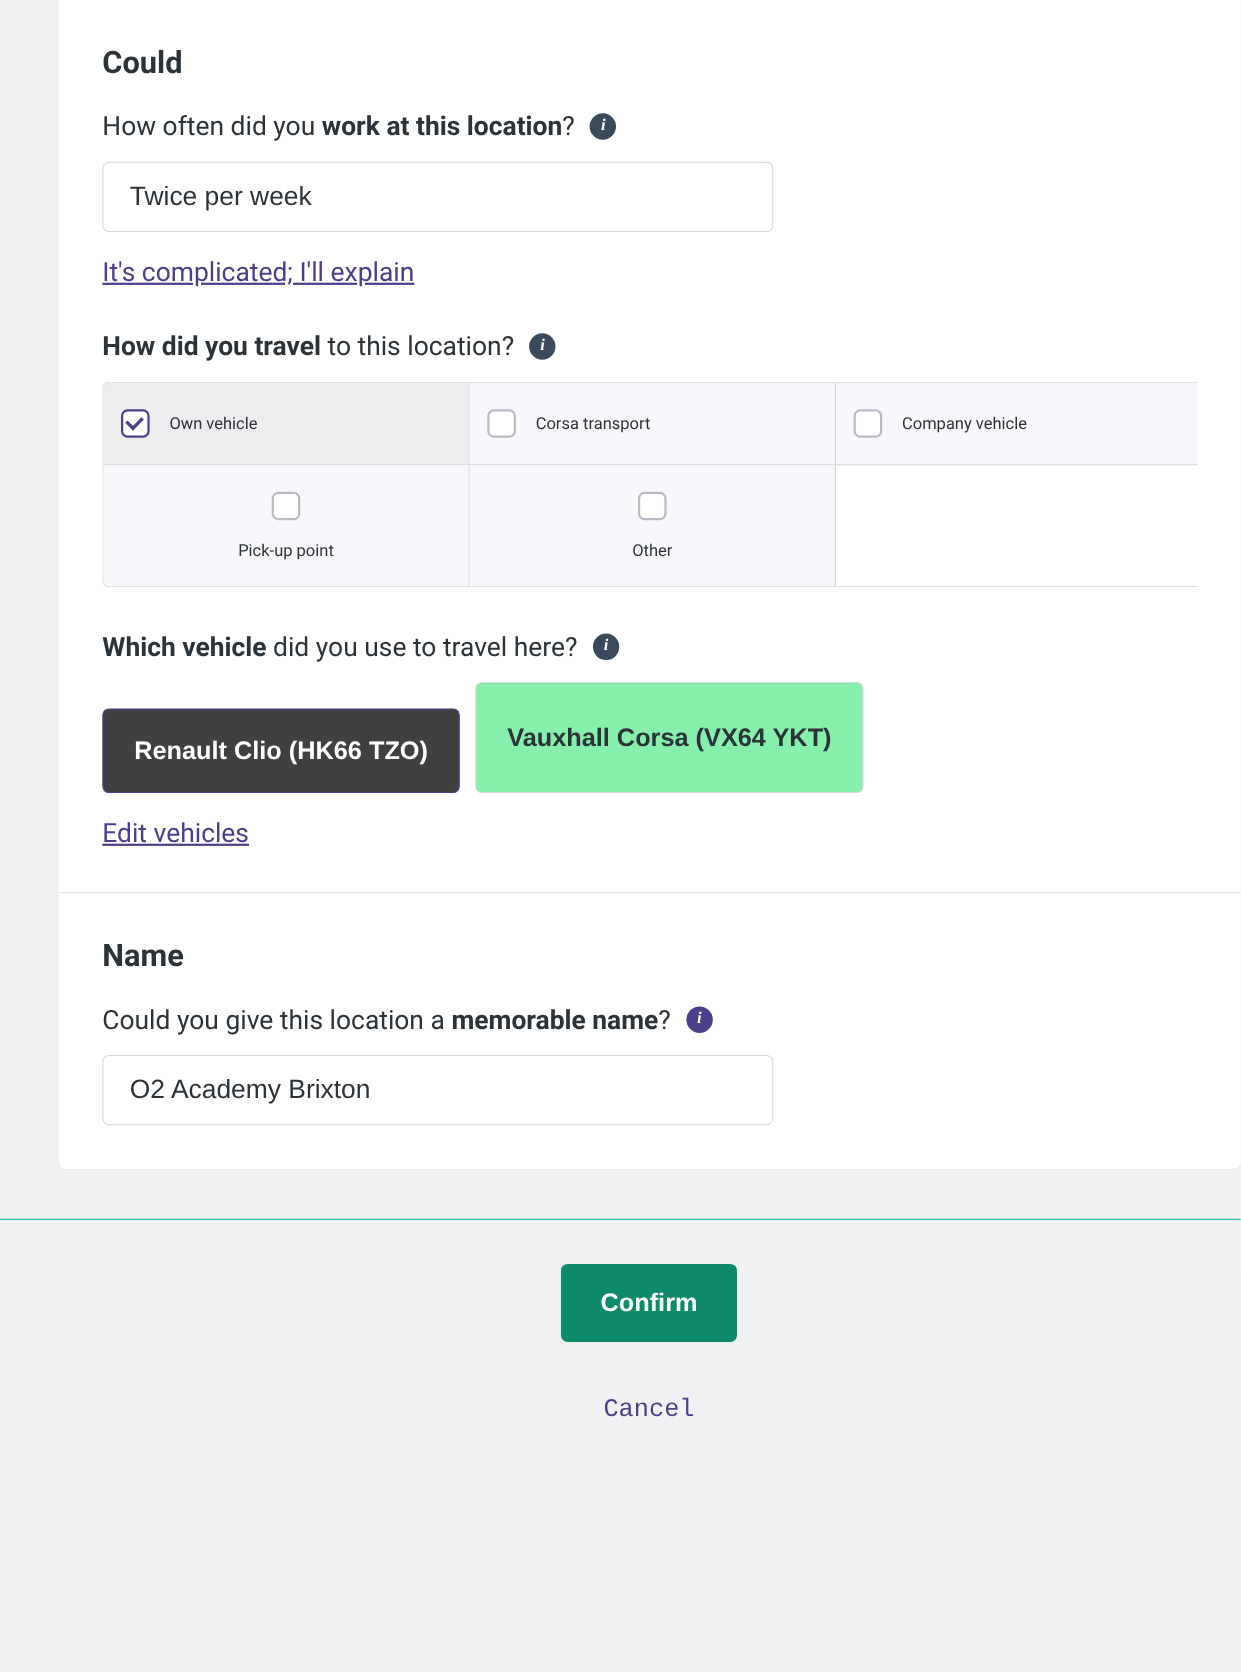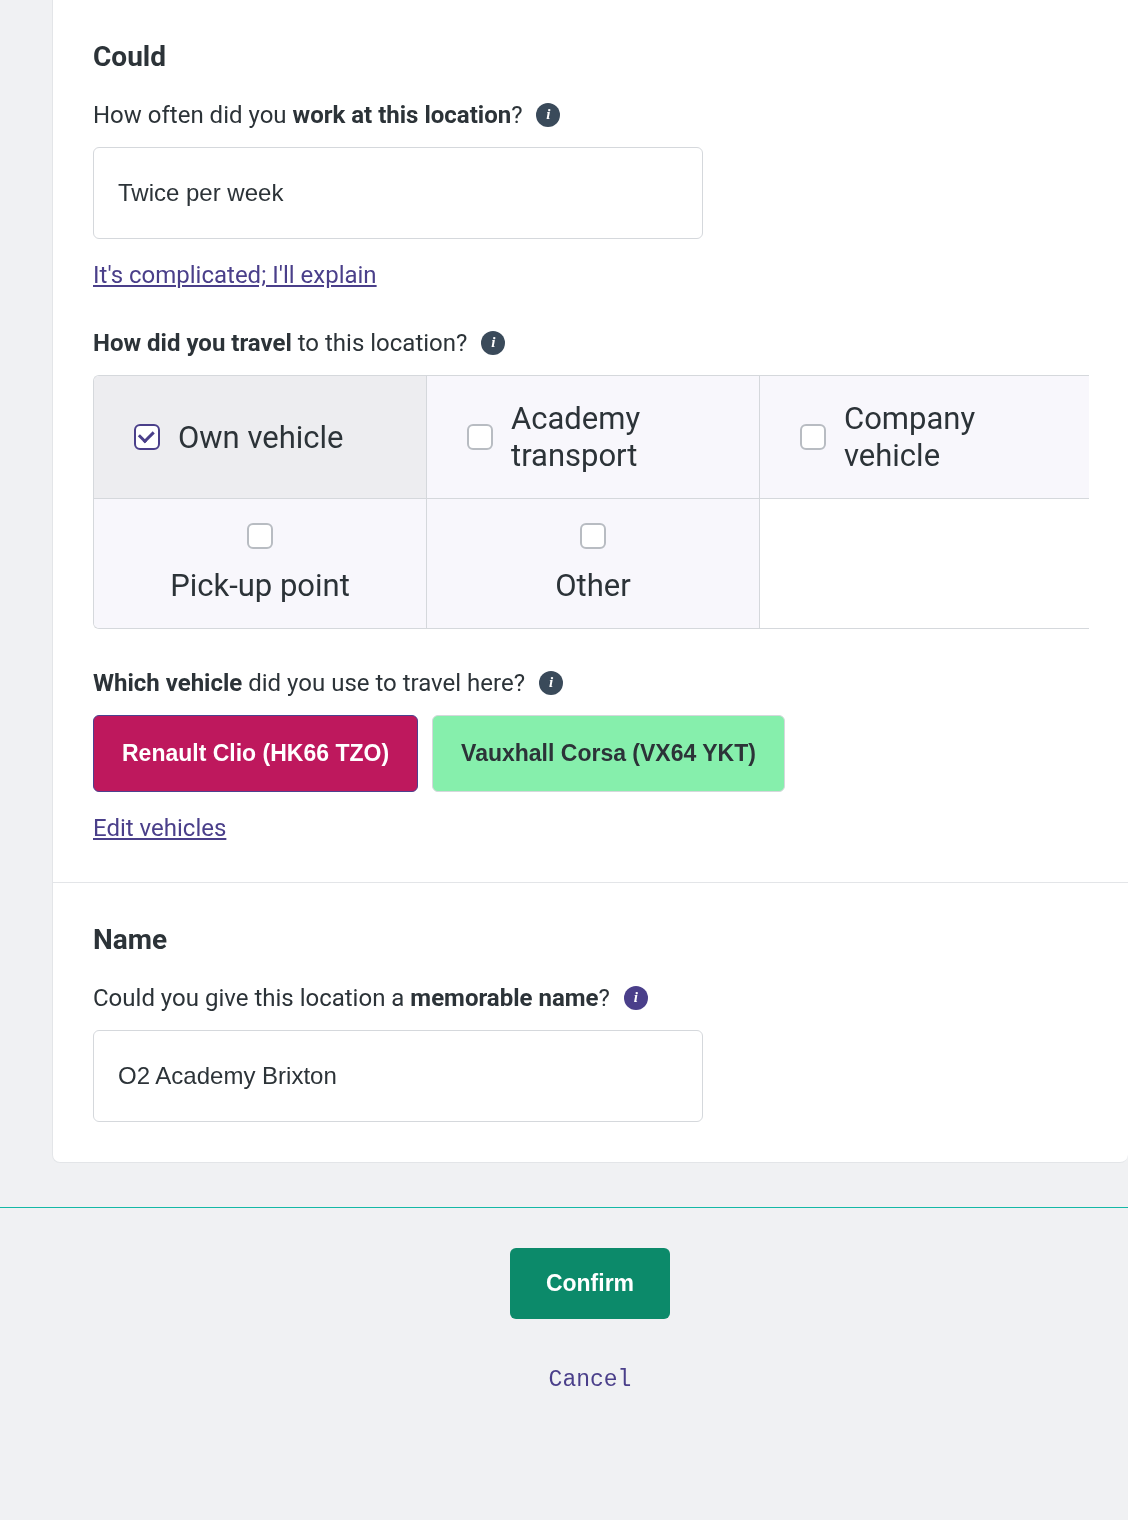--- a/index.html
+++ b/index.html
@@ -55,21 +55,21 @@
     font-family: Georgia, serif;
     vertical-align: middle;
     margin-left: 8px;
     position: relative;
     top: -2px;
   }
   .info-icon.purple { background: #4a3f8a; }
   .text-input {
     width: 610px;
     max-width: 100%;
-    height: 92px;
+    height: 64px;
     border: 1px solid #d5d8dc;
     border-radius: 6px;
     padding: 0 24px;
     font-size: 24px;
     color: #2c3338;
     background: #fff;
   }
   .link {
     display: inline-block;
     color: #4a3f8a;
@@ -87,25 +87,25 @@
     border: 1px solid #d5d8dc;
     border-right: none;
     border-radius: 6px 0 0 6px;
     overflow: hidden;
     margin-right: -1px;
   }
   .travel-cell {
     display: flex;
     align-items: center;
     gap: 18px;
-    padding: 24px 40px;
+    padding: 24px 16px;
     border-right: 1px solid #d5d8dc;
     border-bottom: 1px solid #d5d8dc;
     background: #f8f7fc;
-    font-size: 31px;
+    font-size: 15px;
     cursor: pointer;
   }
   .travel-cell.selected { background: #ededf0; }
   .travel-grid .travel-cell:nth-child(n+4) { border-bottom: none; flex-direction: column; }
   .travel-grid .travel-cell:nth-child(3n) { border-right: none; }
   .checkbox {
     width: 26px;
     height: 26px;
     border: 2px solid #b8bcc2;
     border-radius: 6px;
@@ -131,23 +131,24 @@
     padding: 24px 28px;
     border-radius: 6px;
     font-size: 23px;
     font-weight: 600;
     cursor: pointer;
     border: 1px solid #d5d8dc;
     background: #86efac;
     color: #2c3338;
   }
   .vehicle-btn.selected {
-    background: #be185d;
+    background: #404040;
     border-color: #4d408f;
     color: #fff;
+    margin-top: 24px;
   }
 
   .footer-bar {
     border-top: 1px solid #14b8a6;
     padding: 40px 0 40px 52px;
     display: flex;
     align-items: center;
     gap: 48px;
     margin-top: 44px;
     flex-direction: column;
@@ -197,21 +198,21 @@
       </p>
       <div class="travel-grid">
         <label class="travel-cell selected">
           <span class="checkbox checked">
               <span class="tick"></span>
             </span>
           <span>Own vehicle</span>
         </label>
         <label class="travel-cell">
           <span class="checkbox"></span>
-          <span>Academy transport</span>
+          <span>Corsa transport</span>
         </label>
         <label class="travel-cell">
           <span class="checkbox"></span>
           <span>Company vehicle</span>
         </label>
         <label class="travel-cell">
           <span class="checkbox"></span>
           <span>Pick-up point</span>
         </label>
         <label class="travel-cell">

